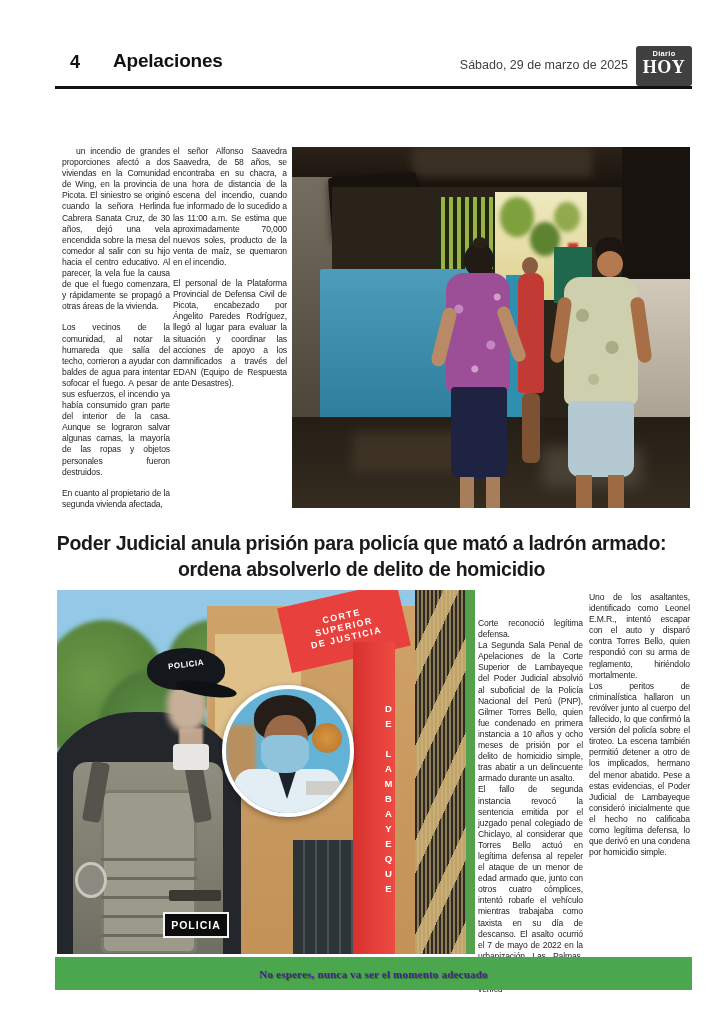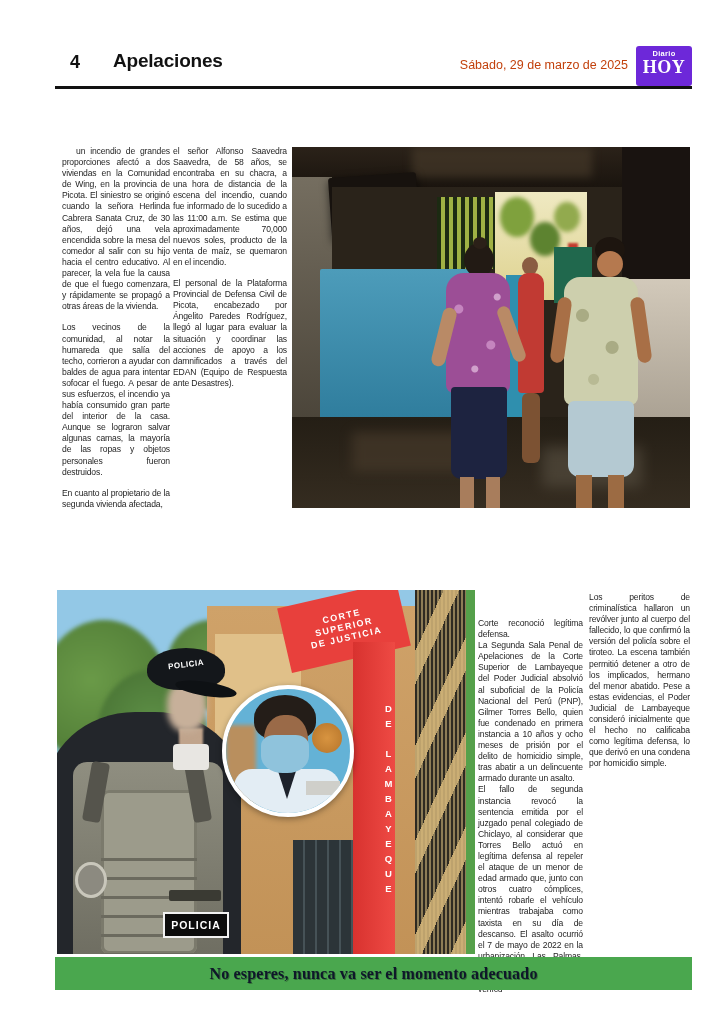--- a/index.html
+++ b/index.html
@@ -3,39 +3,39 @@
 <meta charset="utf-8">
 <style>
   html,body{margin:0;padding:0;background:#e8e8e8;}
   .page{position:relative;width:723px;height:1024px;background:#ffffff;margin:0 auto;
         font-family:"Liberation Sans",sans-serif;overflow:hidden;color:#1f1f1f;}
   .abs{position:absolute;}
 
   
   .pg-num{left:70px;top:52px;font-size:18px;font-weight:700;color:#111;}
   .section{left:113px;top:50px;font-size:19px;font-weight:700;color:#111;letter-spacing:-0.2px;}
-  .date{right:95px;top:58px;font-size:12.5px;color:#c2410c;}
+  .date{right:95px;top:58px;font-size:12.5px;color:#404040;}
   .logo{left:636px;top:46px;width:56px;height:40px;border-radius:3px;text-align:center;color:#fff;}
   .logo .t{font-size:7.5px;font-weight:700;padding-top:3px;letter-spacing:0.3px;}
   .logo .m{font-family:"Liberation Serif",serif;font-size:18px;font-weight:700;line-height:18px;letter-spacing:0.5px;}
   .rule{left:55px;top:86px;width:637px;height:3px;background:#111;}
 
   
   .headline{left:43px;width:637px;text-align:center;font-weight:700;color:#1a1a1a;}
   .h1a{top:92px;font-size:17.5px;line-height:23px;letter-spacing:-0.2px;}
   .h2a{top:530px;font-size:19.5px;line-height:26px;letter-spacing:-0.3px;}
 
   
   .col p{font-size:8.6px;line-height:11.1px;text-align:justify;margin:0 0 10px;letter-spacing:-0.15px;}
   .col.tight p{margin:0;}
   .indent1 p:first-child{text-indent:14px;}
 
   
   .footer-bar{left:55px;top:957px;width:637px;height:33px;display:flex;align-items:center;justify-content:center;}
-  .footer-bar span{font-family:"Liberation Serif",serif;font-weight:700;font-size:16px;color:#0f172a;
+  .footer-bar span{font-family:"Liberation Serif",serif;font-weight:700;font-size:11px;color:#4c1d95;
                    text-shadow:1px 1px 0 rgba(0,0,0,0.3);letter-spacing:0.2px;}
 
   
   .photo{overflow:hidden;}
   .ph1{left:292px;top:147px;width:398px;height:361px;background:#221b13;}
   .ph2{left:57px;top:590px;width:418px;height:364px;background:#93c8e6;}
   .blob{border-radius:50%;}
   .sign-diag{transform:rotate(-13deg);}
   .sign-diag div{color:#fff;font-weight:700;font-size:9px;letter-spacing:1.5px;text-align:center;line-height:11px;}
   .sign-vert{writing-mode:vertical-rl;text-orientation:upright;color:#fff;font-weight:700;font-size:9.5px;
@@ -50,21 +50,21 @@
            repeating-linear-gradient(0deg,#1c2a12 0 5px,#c9d27a 5px 10px);}
 </style>
 </head>
 <body>
 
 <div class="page">
 
   <div class="abs pg-num">4</div>
   <div class="abs section">Apelaciones</div>
   <div class="abs date">Sábado, 29 de marzo de 2025</div>
-  <div class="abs logo" style="background:#6d28d9;">
+  <div class="abs logo" style="background:#404040;">
     <div class="t">Diario</div>
     <div class="m">HOY</div>
   </div>
   <div class="abs rule"></div>
 
 
   <div class="abs col indent1" style="left:62px;top:146px;width:108px;height:366px;">
     <p>un incendio de grandes proporciones afectó a dos viviendas en la Comunidad de Wing, en la provincia de Picota. El siniestro se originó cuando la señora Herlinda Cabrera Sanata Cruz, de 30 años, dejó una vela encendida sobre la mesa del comedor al salir con su hijo hacia el centro educativo. Al parecer, la vela fue la causa de que el fuego comenzara, y rápidamente se propagó a otras áreas de la vivienda.</p>
     <p>Los vecinos de la comunidad, al notar la humareda que salía del techo, corrieron a ayudar con baldes de agua para intentar sofocar el fuego. A pesar de sus esfuerzos, el incendio ya había consumido gran parte del interior de la casa. Aunque se lograron salvar algunas camas, la mayoría de las ropas y objetos personales fueron destruidos.</p>
     <p>En cuanto al propietario de la segunda vivienda afectada,</p>
@@ -127,20 +127,21 @@
     <div class="abs blob" style="left:305px;top:104px;width:26px;height:26px;background:#b5794f;"></div>
     <div class="abs" style="left:272px;top:130px;width:74px;height:128px;border-radius:16px 16px 8px 8px;
          background:radial-gradient(circle at 25% 30%,#a9ab84 0 6px,transparent 7px),radial-gradient(circle at 65% 55%,#a9ab84 0 6px,transparent 7px),radial-gradient(circle at 40% 80%,#b8ba94 0 5px,transparent 6px),#cdcfad;"></div>
     <div class="abs" style="left:262px;top:150px;width:14px;height:66px;background:#a86f46;border-radius:7px;transform:rotate(8deg);"></div>
     <div class="abs" style="left:342px;top:150px;width:14px;height:66px;background:#a86f46;border-radius:7px;transform:rotate(-8deg);"></div>
     <div class="abs" style="left:276px;top:254px;width:66px;height:76px;background:#b4c9d2;border-radius:6px 6px 12px 12px;"></div>
     <div class="abs" style="left:284px;top:328px;width:16px;height:33px;background:#9c6b43;"></div>
     <div class="abs" style="left:316px;top:328px;width:16px;height:33px;background:#9c6b43;"></div>
   </div>
 
+  <div class="abs headline h2a">Poder Judicial anula prisión para policía que mató a ladrón armado: ordena absolverlo de delito de homicidio</div>
 
   <div class="abs photo ph2">
 
     <div class="abs blob" style="left:-18px;top:30px;width:130px;height:150px;background:radial-gradient(circle at 40% 40%,#6a9a48,#46702f);filter:blur(2px);"></div>
     <div class="abs blob" style="left:40px;top:80px;width:110px;height:130px;background:radial-gradient(circle at 50% 40%,#5d8f46,#3f652b);filter:blur(2px);"></div>
     <div class="abs blob" style="left:110px;top:30px;width:90px;height:90px;background:radial-gradient(circle at 50% 40%,#679548,#4a7434);filter:blur(2px);"></div>
     <div class="abs blob" style="left:-20px;top:150px;width:100px;height:180px;background:#3c5e2a;filter:blur(3px);"></div>
 
     <div class="abs" style="left:150px;top:16px;width:212px;height:348px;background:linear-gradient(180deg,#cfa269,#c29257);"></div>
     <div class="abs" style="left:158px;top:44px;width:86px;height:150px;background:#e0c089;"></div>
@@ -192,20 +193,21 @@
       <div class="abs" style="left:80px;top:92px;width:34px;height:14px;background:#cfcfca;"></div>
     </div>
   </div>
 
   <div class="abs col tight" style="left:478px;top:618px;width:105px;height:368px;">
     <p>Corte reconoció legítima defensa.</p>
     <p>La Segunda Sala Penal de Apelaciones de la Corte Superior de Lambayeque del Poder Judicial absolvió al suboficial de la Policía Nacional del Perú (PNP), Gilmer Torres Bello, quien fue condenado en primera instancia a 10 años y ocho meses de prisión por el delito de homicidio simple, tras abatir a un delincuente armado durante un asalto.</p>
     <p>El fallo de segunda instancia revocó la sentencia emitida por el juzgado penal colegiado de Chiclayo, al considerar que Torres Bello actuó en legítima defensa al repeler el ataque de un menor de edad armado que, junto con otros cuatro cómplices, intentó robarle el vehículo mientras trabajaba como taxista en su día de descanso. El asalto ocurrió el 7 de mayo de 2022 en la urbanización Las Palmas. Los delincuentes, todos adolescentes, abordaron el vehícu-</p>
   </div>
   <div class="abs col tight" style="left:589px;top:592px;width:101px;height:368px;">
+    <p>Uno de los asaltantes, identificado como Leonel E.M.R., intentó escapar con el auto y disparó contra Torres Bello, quien respondió con su arma de reglamento, hiriéndolo mortalmente.</p>
     <p>Los peritos de criminalística hallaron un revólver junto al cuerpo del fallecido, lo que confirmó la versión del policía sobre el tiroteo. La escena también permitió detener a otro de los implicados, hermano del menor abatido. Pese a estas evidencias, el Poder Judicial de Lambayeque consideró inicialmente que el hecho no calificaba como legítima defensa, lo que derivó en una condena por homicidio simple.</p>
   </div>
 
   <div class="abs footer-bar" style="background:#4aa74e;">
     <span>No esperes, nunca va ser el momento adecuado</span>
   </div>
 
 </div>
 
 </body></html>

